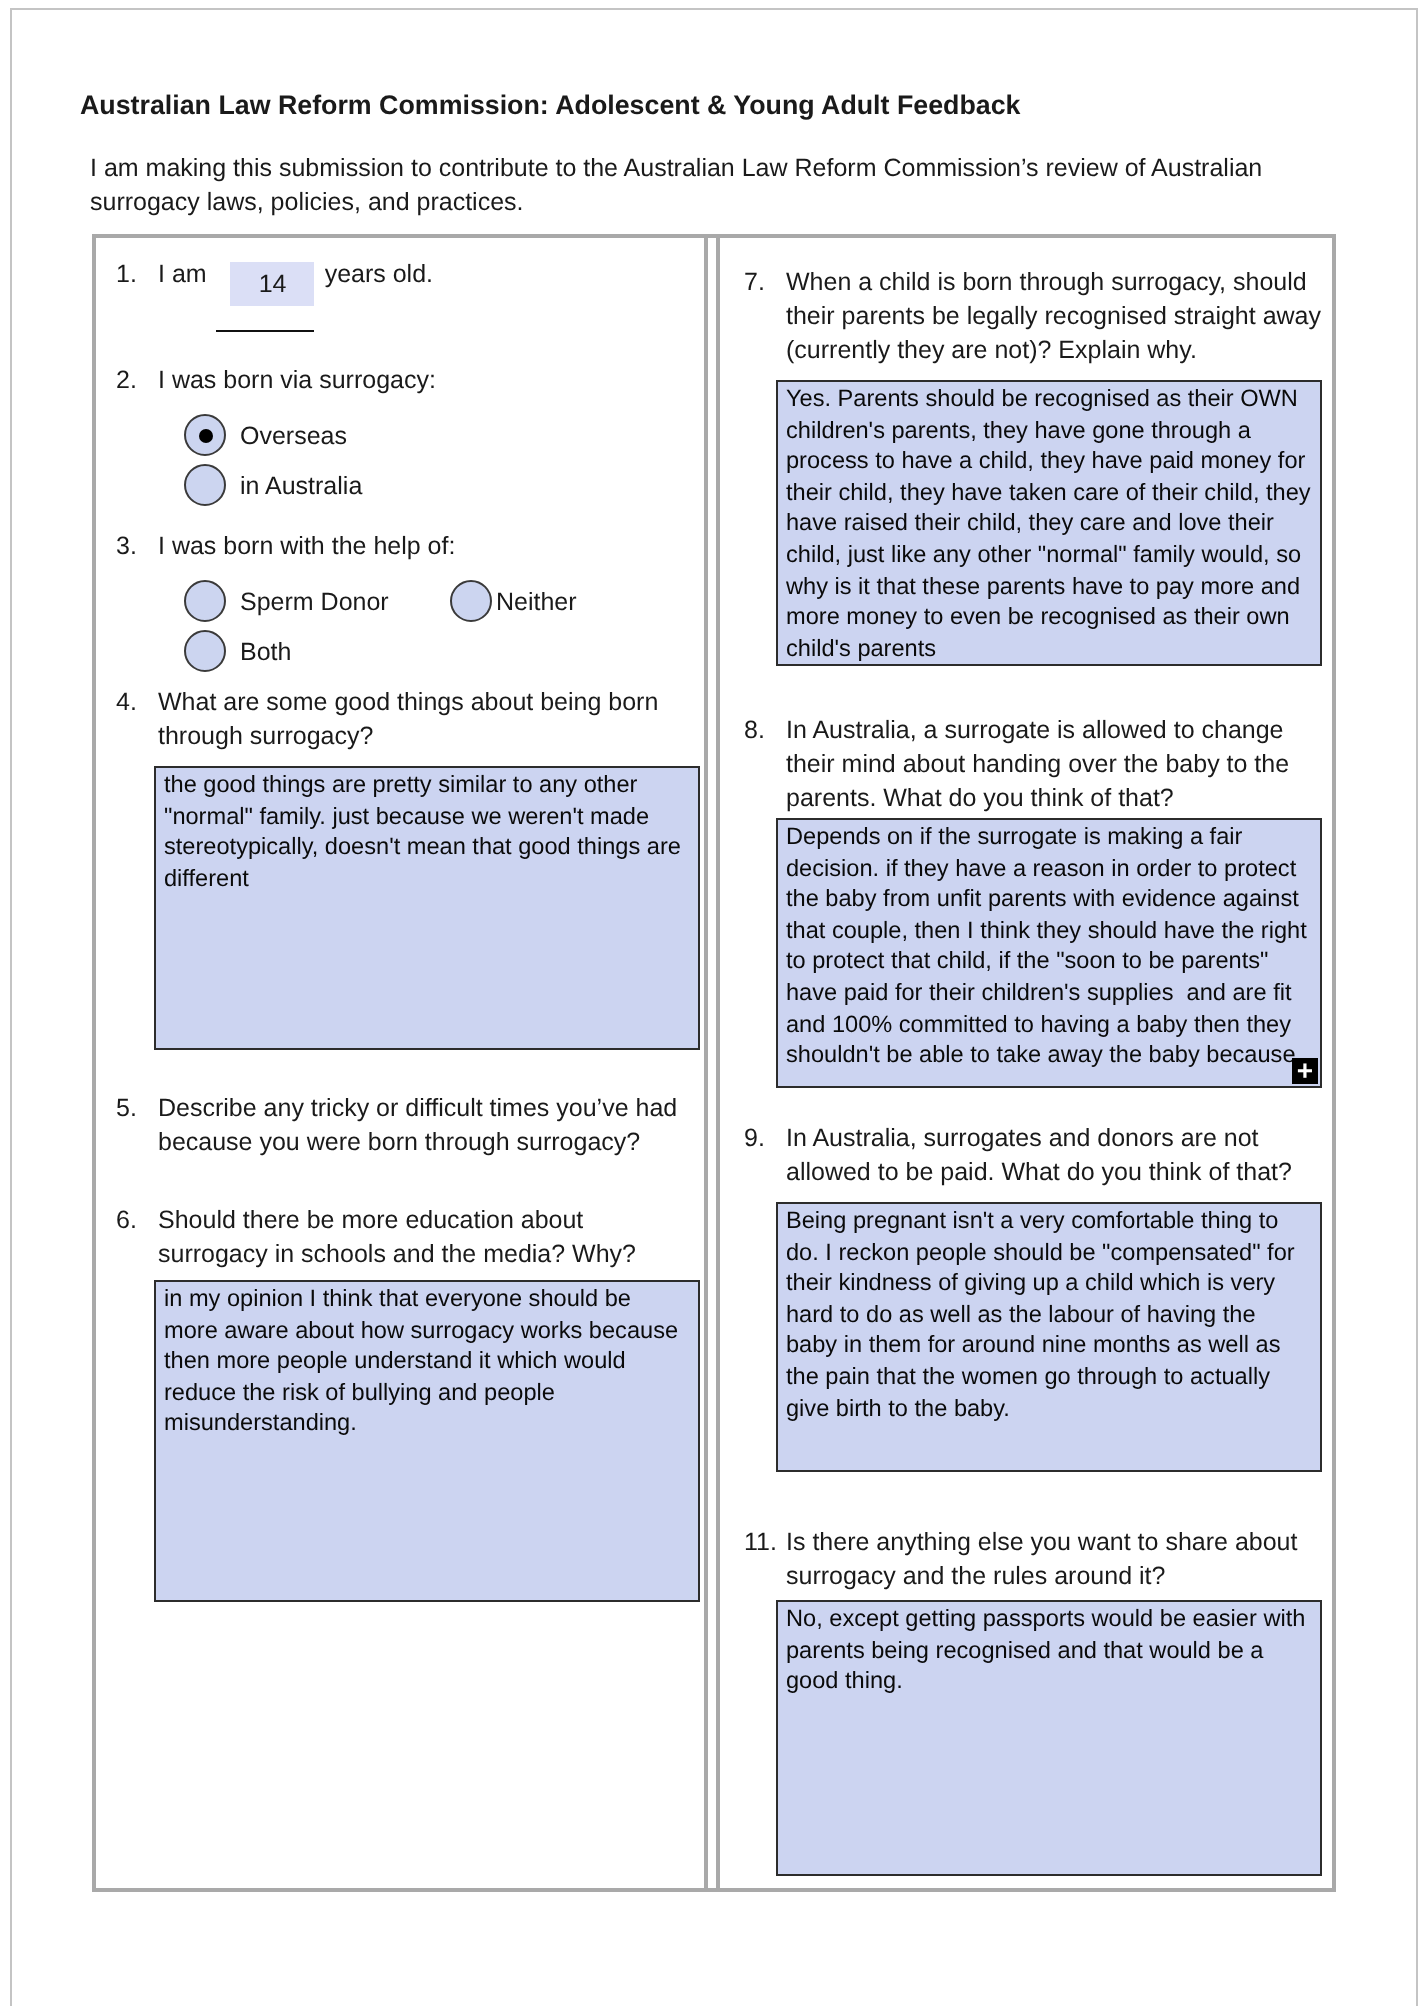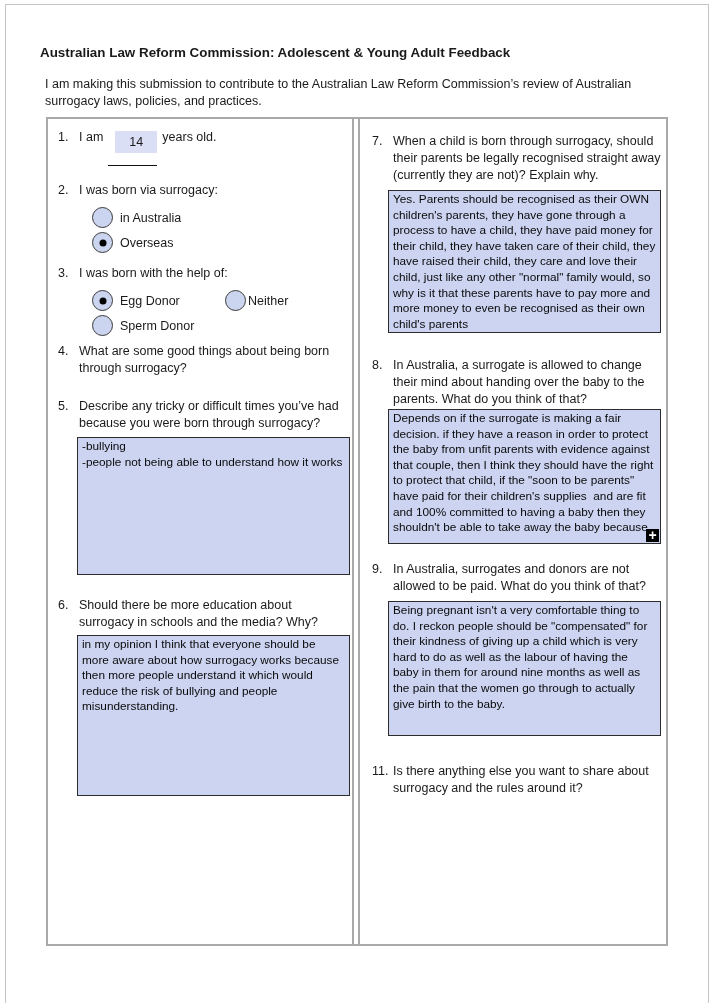--- a/index.html
+++ b/index.html
@@ -91,73 +91,72 @@
       </div>
     </div>
 
     <div class="q mb10">
       <div class="q-line">
         <span class="q-num">2.</span>
         <span class="q-text">I was born via surrogacy:</span>
       </div>
       <div class="options">
         <div class="option">
+          <span class="radio selected"></span>
+          <span>Overseas</span>
+        </div>
+        <div class="option">
           <span class="radio"></span>
           <span>in Australia</span>
-        </div>
-        <div class="option">
-          <span class="radio selected"></span>
-          <span>Overseas</span>
         </div>
       </div>
     </div>
 
     <div class="q mb5">
       <div class="q-line">
         <span class="q-num">3.</span>
         <span class="q-text">I was born with the help of:</span>
       </div>
       <div class="options">
         <div class="opt-cols">
           <div class="opt-col-main">
             <div class="option">
-              <span class="radio selected"></span>
-              <span>Egg Donor</span>
+              <span class="radio"></span>
+              <span>Sperm Donor</span>
             </div>
             <div class="option">
               <span class="radio"></span>
-              <span>Sperm Donor</span>
+              <span>Both</span>
             </div>
           </div>
           <div class="opt-col-side">
             <div class="option">
               <span class="radio" style="margin-right:2px;"></span>
               <span>Neither</span>
             </div>
           </div>
         </div>
       </div>
     </div>
 
     <div class="q mb21">
       <div class="q-line">
         <span class="q-num">4.</span>
         <span class="q-text">What are some good things about being born through surrogacy?</span>
       </div>
+      <div class="box-wrap">
+        <div class="answer-box mt6 h142">the good things are pretty similar to any other "normal" family. just because we weren't made stereotypically, doesn't mean that good things are different</div>
+      </div>
     </div>
 
     <div class="q mb22">
       <div class="q-line">
         <span class="q-num">5.</span>
         <span class="q-text">Describe any tricky or difficult times you’ve had because you were born through surrogacy?</span>
       </div>
-      <div class="box-wrap">
-        <div class="answer-box mt5 h138">-bullying
--people not being able to understand how it works</div>
-      </div>
     </div>
 
     <div class="q">
       <div class="q-line">
         <span class="q-num">6.</span>
         <span class="q-text">Should there be more education about surrogacy in schools and the media? Why?</span>
       </div>
       <div class="box-wrap">
         <div class="answer-box mt4 h141">in my opinion I think that everyone should be more aware about how surrogacy works because then more people understand it which would reduce the risk of bullying and people misunderstanding.</div>
       </div>
@@ -196,16 +195,19 @@
       <div class="box-wrap" style="margin-left:16px;">
         <div class="answer-box mt6 h135">Being pregnant isn't a very comfortable thing to do. I reckon people should be "compensated" for their kindness of giving up a child which is very hard to do as well as the labour of having the baby in them for around nine months as well as the pain that the women go through to actually give birth to the baby.</div>
       </div>
     </div>
 
     <div class="q">
       <div class="q-line">
         <span class="q-num">11.</span>
         <span class="q-text">Is there anything else you want to share about surrogacy and the rules around it?</span>
       </div>
+      <div class="box-wrap" style="margin-left:16px;">
+        <div class="answer-box mt3 h138">No, except getting passports would be easier with parents being recognised and that would be a good thing.</div>
+      </div>
     </div>
 
   </div>
 </div>
 
 </body></html>

